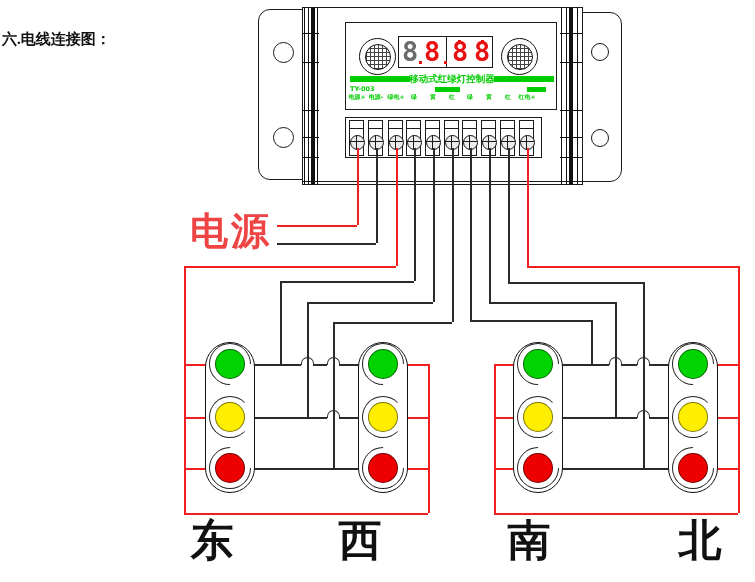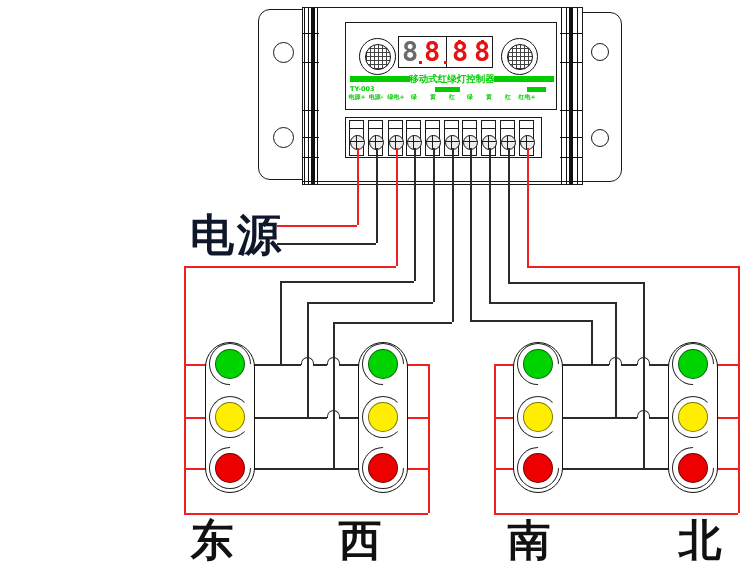--- a/index.html
+++ b/index.html
@@ -13,21 +13,21 @@
   .vline{position:absolute;background:#1a1a1a;}
   .hop{position:absolute;width:13px;height:8px;border:1.5px solid #2b2b2b;border-bottom:none;
        border-radius:7px 7px 0 0;box-sizing:border-box;background:transparent;}
   .stadium{position:absolute;width:50px;height:151px;border:1.6px solid #111;border-radius:26px;
            background:#fff;box-sizing:border-box;}
   .lamp{position:absolute;width:30px;height:30px;border-radius:50%;border:1px solid rgba(0,0,0,0.5);box-sizing:border-box;}
   .ring{position:absolute;width:42px;height:42px;border-radius:50%;border:1.4px solid #222;
         border-top-color:transparent;box-sizing:border-box;}
   .dir-label{position:absolute;top:518px;width:46px;text-align:center;font-size:43px;font-weight:bold;color:#111;line-height:46px;}
   .title{position:absolute;left:2px;top:30px;font-size:15px;font-weight:bold;color:#111;}
-  .power{position:absolute;left:190px;top:206px;font-size:44px;font-weight:bold;color:#0f172a;letter-spacing:3px;}
+  .power{position:absolute;left:190px;top:206px;font-size:38px;font-weight:bold;color:#ef4444;letter-spacing:3px;}
   .greenbar{position:absolute;height:6px;}
   .brand{position:absolute;left:408px;top:73px;width:88px;text-align:center;font-size:9.5px;font-weight:bold;
          font-family:"DejaVu Sans","Liberation Sans",sans-serif;white-space:nowrap;}
   .model{position:absolute;left:350px;top:85px;font-size:6.5px;font-weight:bold;
          font-family:"DejaVu Sans","Liberation Sans",sans-serif;}
   .tlabel{position:absolute;top:93px;width:26px;text-align:center;font-size:6px;font-weight:bold;
           font-family:"DejaVu Sans","Liberation Sans",sans-serif;white-space:nowrap;overflow:hidden;}
   .digit{position:absolute;top:37px;font-size:27px;font-weight:bold;
          font-family:"DejaVu Sans Mono","Liberation Mono",monospace;line-height:30px;}
   .dot{position:absolute;background:#e81010;}
@@ -36,20 +36,21 @@
     background-image:repeating-linear-gradient(0deg,#444 0 1px,transparent 1px 4px),
                      repeating-linear-gradient(90deg,#444 0 1px,transparent 1px 4px);}
   .screw{position:absolute;width:15px;height:15px;border-radius:50%;border:1.3px solid #111;background:#ececec;box-sizing:border-box;}
   .band-line{position:absolute;background:#111;}
 </style>
 </head>
 <body>
 
 <div id="canvas">
 
+  <div class="title">六.电线连接图：</div>
 
   <div>
 
     <div class="abs outline" style="left:258px;top:9px;width:62px;height:171px;border-radius:12px;"></div>
     <div class="abs outline" style="left:566px;top:12px;width:56px;height:170px;border-radius:12px;"></div>
     <div class="abs thin" style="left:273px;top:42px;width:21px;height:21px;border-radius:50%;"></div>
     <div class="abs thin" style="left:273px;top:127px;width:21px;height:21px;border-radius:50%;"></div>
     <div class="abs thin" style="left:591px;top:43px;width:18px;height:18px;border-radius:50%;"></div>
     <div class="abs thin" style="left:591px;top:129px;width:18px;height:18px;border-radius:50%;"></div>
 

